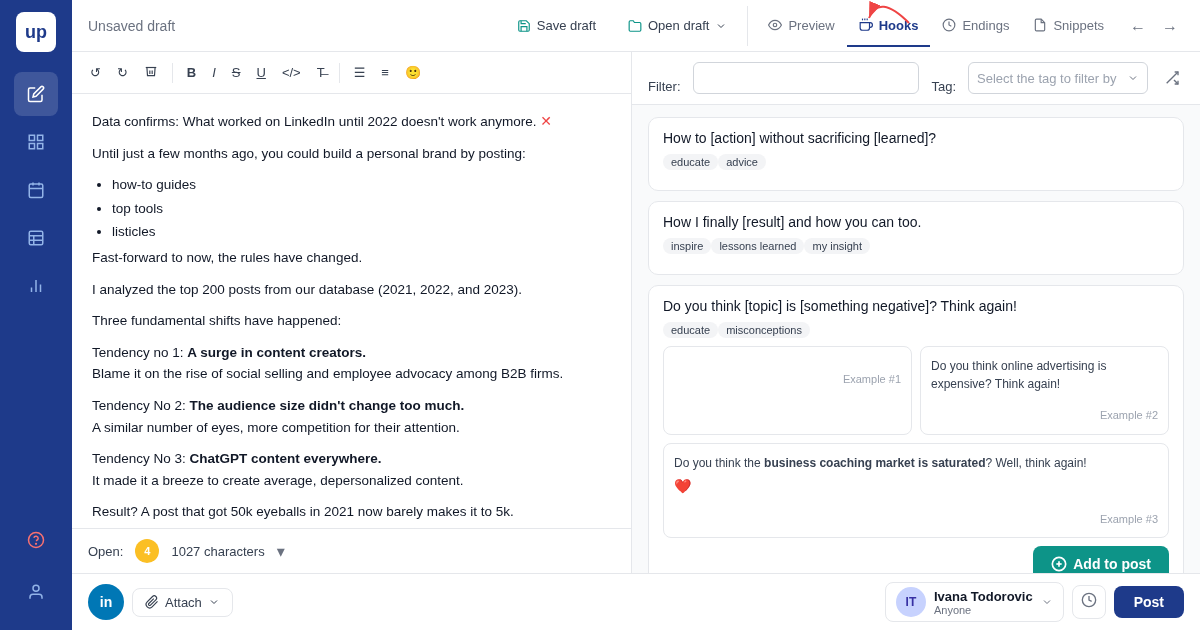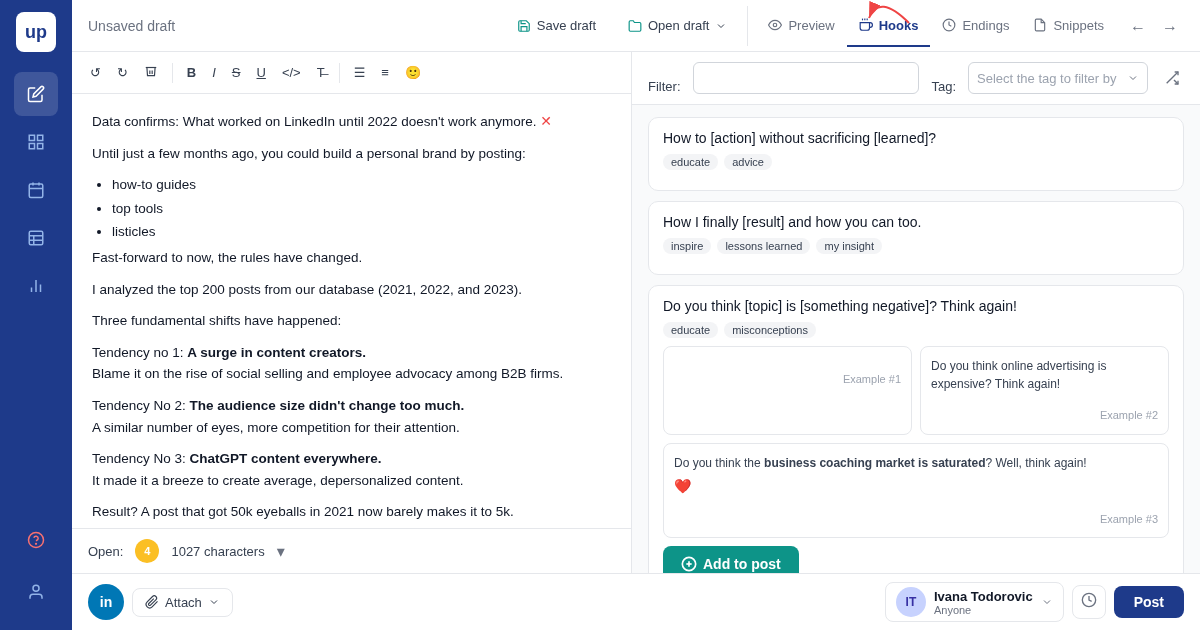--- a/index.html
+++ b/index.html
@@ -209,21 +209,21 @@
       border: 1px solid #e5e7eb;
       border-radius: 10px;
       padding: 12px 14px;
     }
     .hook-title {
       font-size: 14px;
       color: #111827;
       font-weight: 500;
       margin-bottom: 8px;
     }
-    .hook-tags { display: flex; gap: 6px; flex-wrap: wrap; margin-bottom: 8px; }
+    .hook-tags { display: flex; flex-wrap: wrap; margin-bottom: 8px; }
     .hook-tag {
       font-size: 11px;
       padding: 2px 8px;
       border-radius: 12px;
       background: #f3f4f6;
       color: #374151;
     }
     .examples-grid {
       display: grid;
       grid-template-columns: 1fr 1fr;
@@ -243,20 +243,21 @@
       grid-column: 1 / -1;
     }
     .example-label {
       text-align: right;
       font-size: 11px;
       color: #9ca3af;
       margin-top: 14px;
     }
     .add-to-post-row {
       display: flex;
+      justify-content: flex-end;
       padding: 8px 0 2px;
     }
     .add-to-post-btn {
       background: #0d9488;
       color: #fff;
       border: none;
       border-radius: 8px;
       padding: 10px 18px;
       font-size: 14px;
       font-weight: 600;

